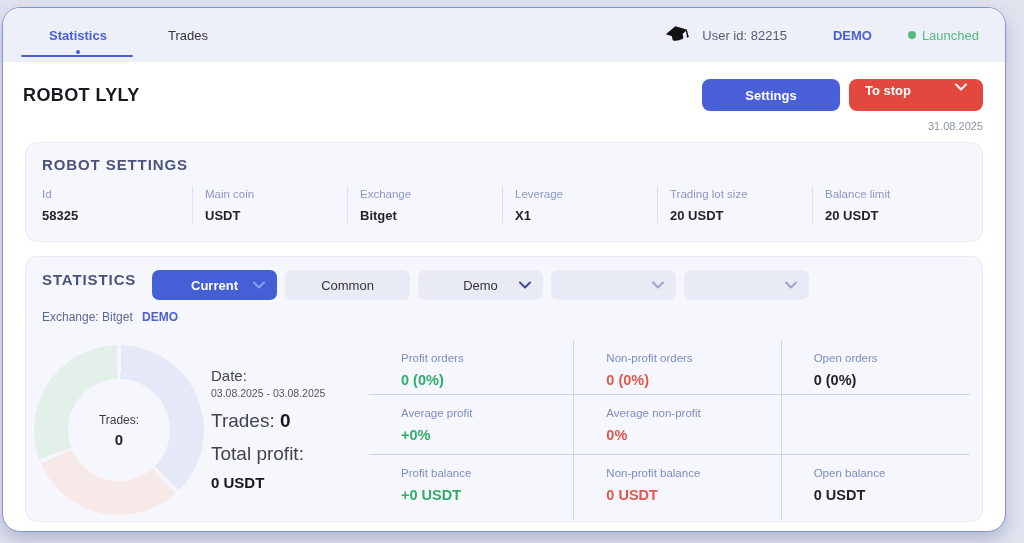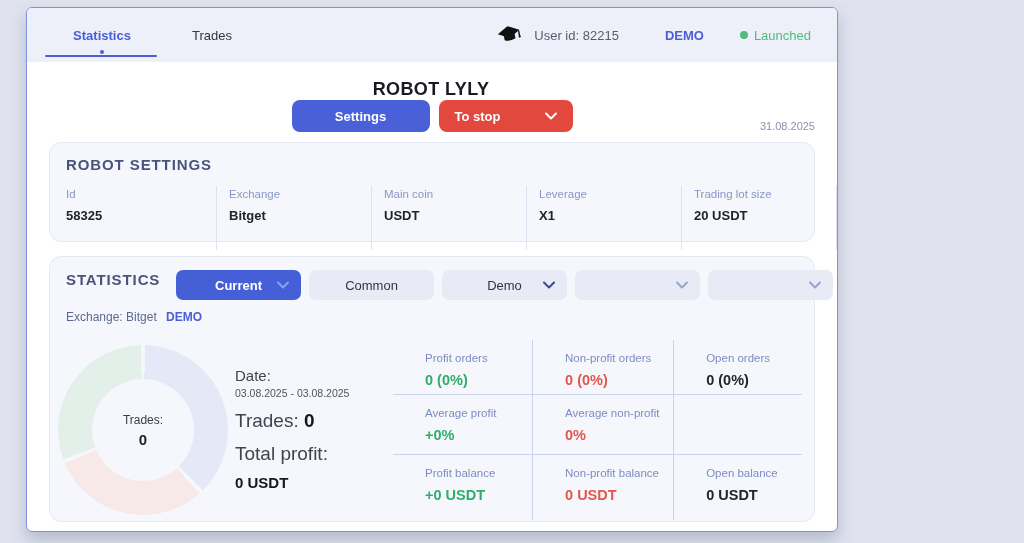--- a/index.html
+++ b/index.html
@@ -4,24 +4,24 @@
 <style>
   * { margin:0; padding:0; box-sizing:border-box; }
   html,body { width:1024px; height:543px; }
   body {
     font-family:"Liberation Sans", sans-serif;
     background:#e0e3ee;
     position:relative;
     overflow:hidden;
   }
   .card {
-    position:absolute; left:26px; top:7px; width:812px; height:525px;
+    position:absolute; left:2px; top:7px; width:1004px; height:525px;
     background:#ffffff;
     border:1.5px solid #8191e2;
-    border-radius:6px;
+    border-radius:18px;
     box-shadow:0 8px 16px rgba(70,80,130,.28);
     overflow:hidden;
   }
   
   .nav {
     position:relative; height:54px; background:#edf0f8;
     display:flex; align-items:center; padding-left:20px;
   }
   .tab { width:110px; text-align:center; font-size:13px; color:#33343c; cursor:pointer; position:relative; height:100%; display:flex; align-items:center; justify-content:center; }
   .tab.active { color:#4a5ed6; font-weight:bold; }
@@ -36,32 +36,32 @@
   }
   .nav-user-group { margin-left:auto; margin-right:26px; display:flex; align-items:center; }
   .gradcap { display:inline-flex; width:26px; height:22px; }
   .user-id { font-size:13px; color:#565c6e; margin-left:12px; }
   .demo-badge { font-size:13px; font-weight:bold; color:#4a5ed6; margin-left:46px; }
   .status { display:flex; align-items:center; margin-left:36px;text-align:right; }
   .status-dot { width:8px; height:8px; border-radius:50%; background:#55b97d; margin-right:6px; }
   .status-label { font-size:13px; color:#55b97d; }
   
   .content { padding:0 22px; }
-  .title-row { display:flex; align-items:center; justify-content:space-between; margin-top:17px; height:32px;flex-direction:column; }
+  .title-row { display:flex; align-items:center; justify-content:space-between; margin-top:17px; height:32px; }
   .title-row h1 { font-size:18px; font-weight:800; color:#191a21; letter-spacing:.4px; margin-left:-2px; }
   .title-actions { display:flex; gap:9px; }
   .btn-blue {
     background:#4a60d8; color:#fff; font-size:13px; font-weight:bold;
     border:none; border-radius:8px; width:138px; height:32px; cursor:pointer;
     font-family:"Liberation Sans", sans-serif;
   }
   .btn-red {
     background:#e2483d; color:#fff; font-size:13px; font-weight:bold;
     border:none; border-radius:8px; width:134px; height:32px; cursor:pointer;
-    display:flex; align-items:center; justify-content:space-between; padding:4px 16px;
+    display:flex; align-items:flex-start; justify-content:space-between; padding:4px 16px;
     font-family:"Liberation Sans", sans-serif;
   }
   .date-row { text-align:right; font-size:11px; color:#8b93a8; margin-top:9px; height:13px; }
   
   .panel { background:#f6f7fc; border:1px solid #e5e9f4; border-radius:12px; }
   .rs-panel { margin-top:9px; height:100px; padding:13px 0 0 16px; }
   .panel h2 { font-size:15px; font-weight:800; color:#4a5379; letter-spacing:.9px; }
   .rs-grid { display:grid; grid-template-columns:150px 155px 155px 155px 155px auto; margin-top:13px; }
   .rs-cell { padding-top:2px; }
   .rs-cell + .rs-cell { border-left:1px solid #dde2f0; padding-left:12px; }
@@ -163,26 +163,26 @@
     <div class="date-row">31.08.2025</div>
 
     <section class="panel rs-panel">
       <h2>ROBOT SETTINGS</h2>
       <div class="rs-grid" id="rs-fields">
           <div class="rs-cell">
             <span class="rs-label">Id</span>
             <span class="rs-value">58325</span>
           </div>
           <div class="rs-cell">
+            <span class="rs-label">Main coin</span>
+            <span class="rs-value">USDT</span>
+          </div>
+          <div class="rs-cell">
             <span class="rs-label">Exchange</span>
             <span class="rs-value">Bitget</span>
-          </div>
-          <div class="rs-cell">
-            <span class="rs-label">Main coin</span>
-            <span class="rs-value">USDT</span>
           </div>
           <div class="rs-cell">
             <span class="rs-label">Leverage</span>
             <span class="rs-value">X1</span>
           </div>
           <div class="rs-cell">
             <span class="rs-label">Trading lot size</span>
             <span class="rs-value">20 USDT</span>
           </div>
           <div class="rs-cell">

